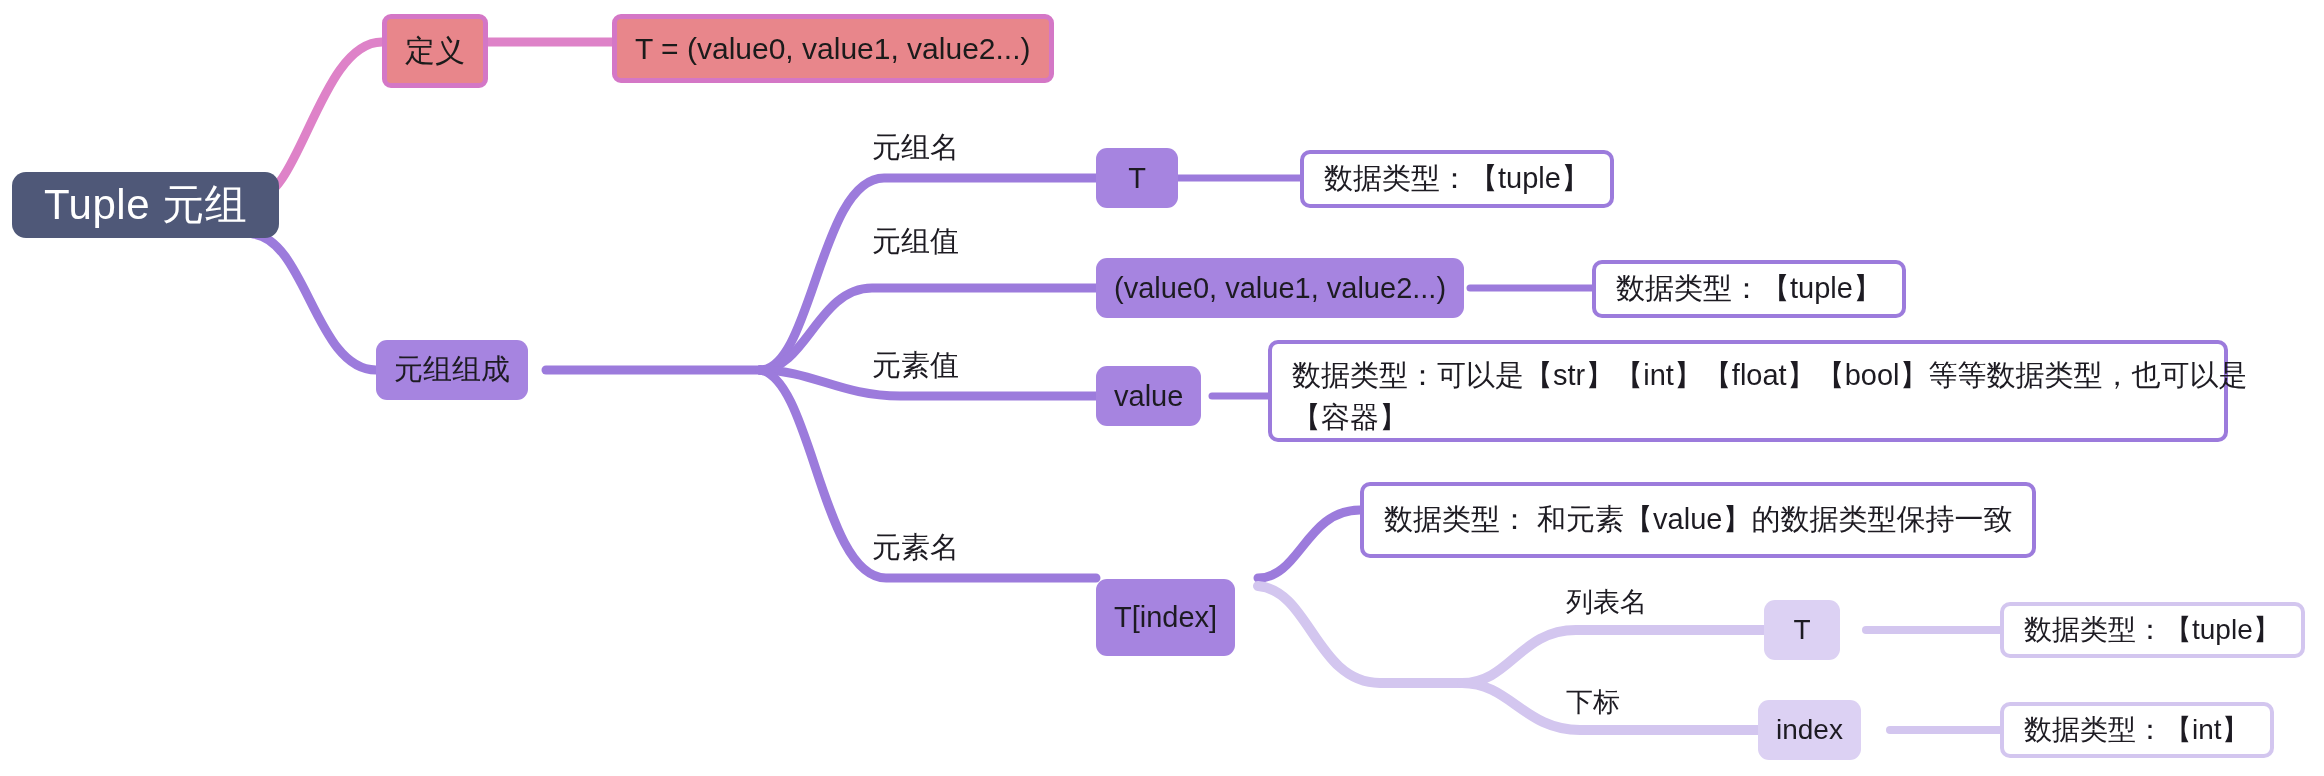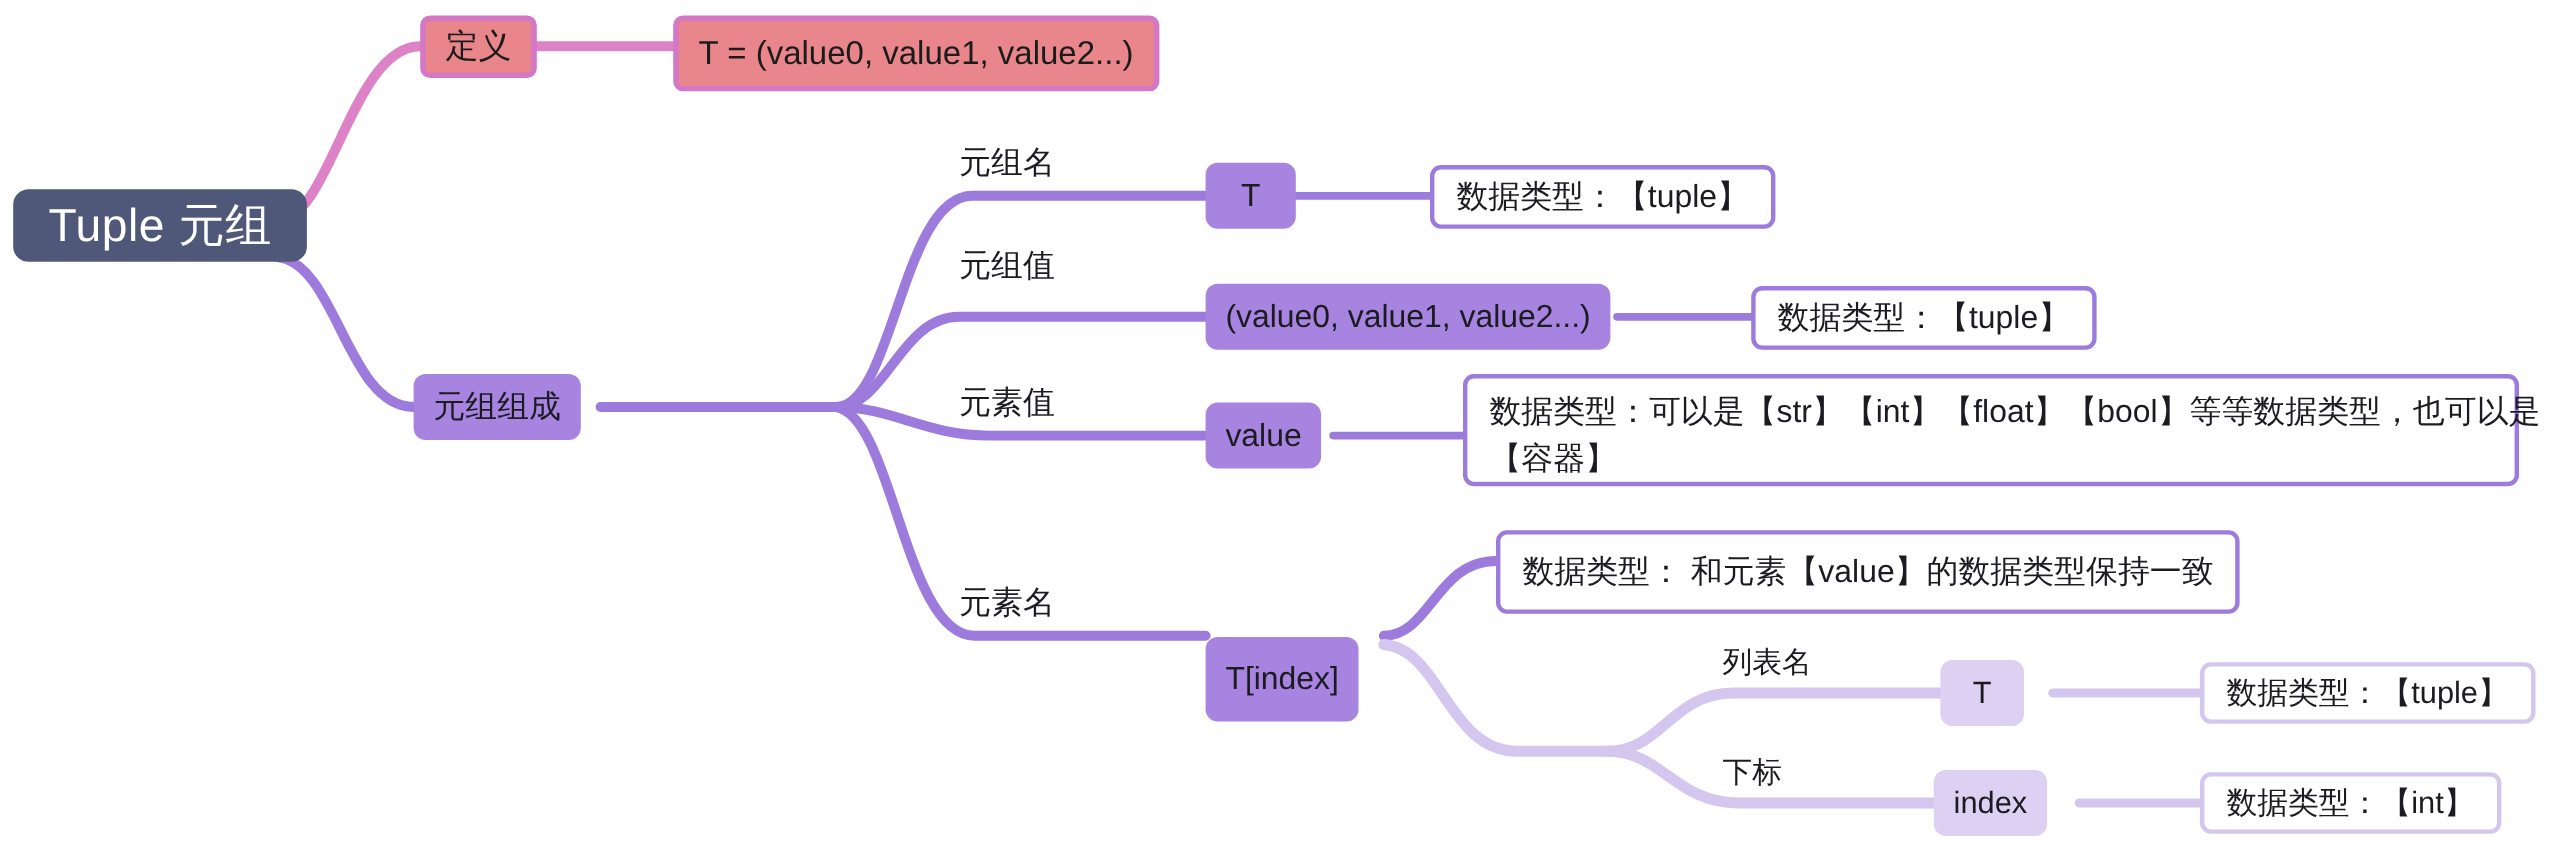--- a/index.html
+++ b/index.html
@@ -135,36 +135,36 @@
 
     <path d="M 1462 683 C 1510 683 1520 630 1576 630 L 1764 630" fill="none" stroke="#d3c6ef" stroke-width="10" stroke-linecap="round"></path>
     <path d="M 1462 683 C 1510 683 1524 730 1580 730 L 1758 730" fill="none" stroke="#d3c6ef" stroke-width="10" stroke-linecap="round"></path>
 
     <path d="M 1866 630 L 2000 630" fill="none" stroke="#d3c6ef" stroke-width="8" stroke-linecap="round"></path>
     <path d="M 1890 730 L 2000 730" fill="none" stroke="#d3c6ef" stroke-width="8" stroke-linecap="round"></path>
   </svg>
 
   <div class="node n-root" style="left:12px; top:172px; height:66px;">Tuple 元组</div>
 
-  <div class="node n-pink" style="left:382px; top:14px; height:57px;">定义</div>
+  <div class="node n-pink" style="left:382px; top:14px; height:74px;">定义</div>
   <div class="node n-pink" style="left:612px; top:14px; height:69px;">T = (value0, value1, value2...)</div>
 
   <div class="node n-purple" style="left:376px; top:340px; height:60px;">元组组成</div>
 
   <span class="edge-label" style="left:872px; top:128px;">元组名</span>
   <div class="node n-purple" style="left:1096px; top:148px; height:60px; justify-content:center; min-width:82px;">T</div>
   <div class="node n-outline" style="left:1300px; top:150px; height:58px;">数据类型：【tuple】</div>
 
   <span class="edge-label" style="left:872px; top:222px;">元组值</span>
   <div class="node n-purple" style="left:1096px; top:258px; height:60px;">(value0, value1, value2...)</div>
   <div class="node n-outline" style="left:1592px; top:260px; height:58px;">数据类型：【tuple】</div>
 
   <span class="edge-label" style="left:872px; top:346px;">元素值</span>
   <div class="node n-purple" style="left:1096px; top:366px; height:60px;">value</div>
-  <div class="node n-outline multiline" style="left:1330px; top:340px; width:960px; height:102px;">数据类型：可以是【str】【int】【float】【bool】等等数据类型，也可以是
+  <div class="node n-outline multiline" style="left:1268px; top:340px; width:960px; height:102px;">数据类型：可以是【str】【int】【float】【bool】等等数据类型，也可以是
 【容器】</div>
 
   <span class="edge-label" style="left:872px; top:528px;">元素名</span>
   <div class="node n-purple" style="left:1096px; top:579px; height:77px;">T[index]</div>
   <div class="node n-outline" style="left:1360px; top:482px; height:76px;">数据类型： 和元素【value】的数据类型保持一致</div>
 
   <span class="edge-label small" style="left:1566px; top:584px;">列表名</span>
   <div class="node n-light" style="left:1764px; top:600px; height:60px; justify-content:center; min-width:76px;">T</div>
   <div class="node n-outline-light" style="left:2000px; top:602px; height:56px;">数据类型：【tuple】</div>
 

